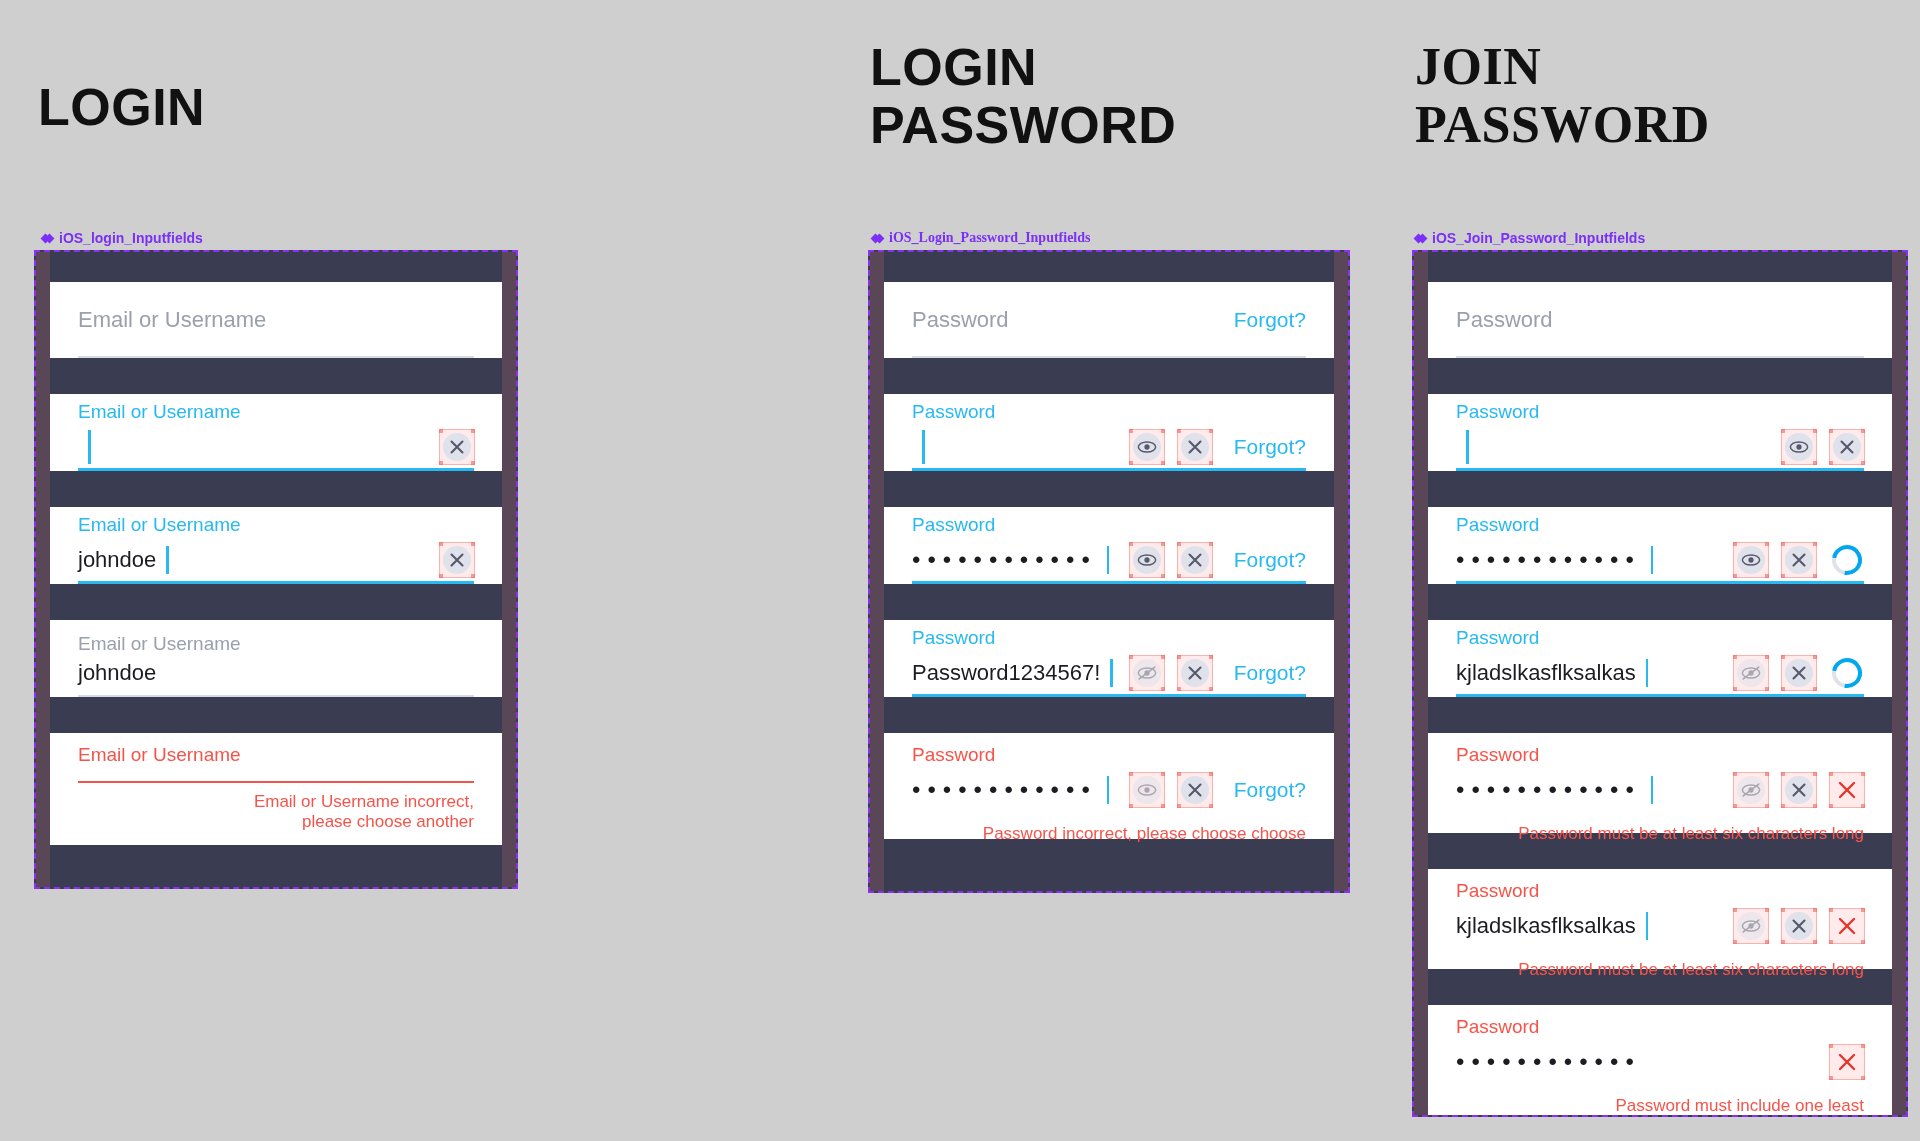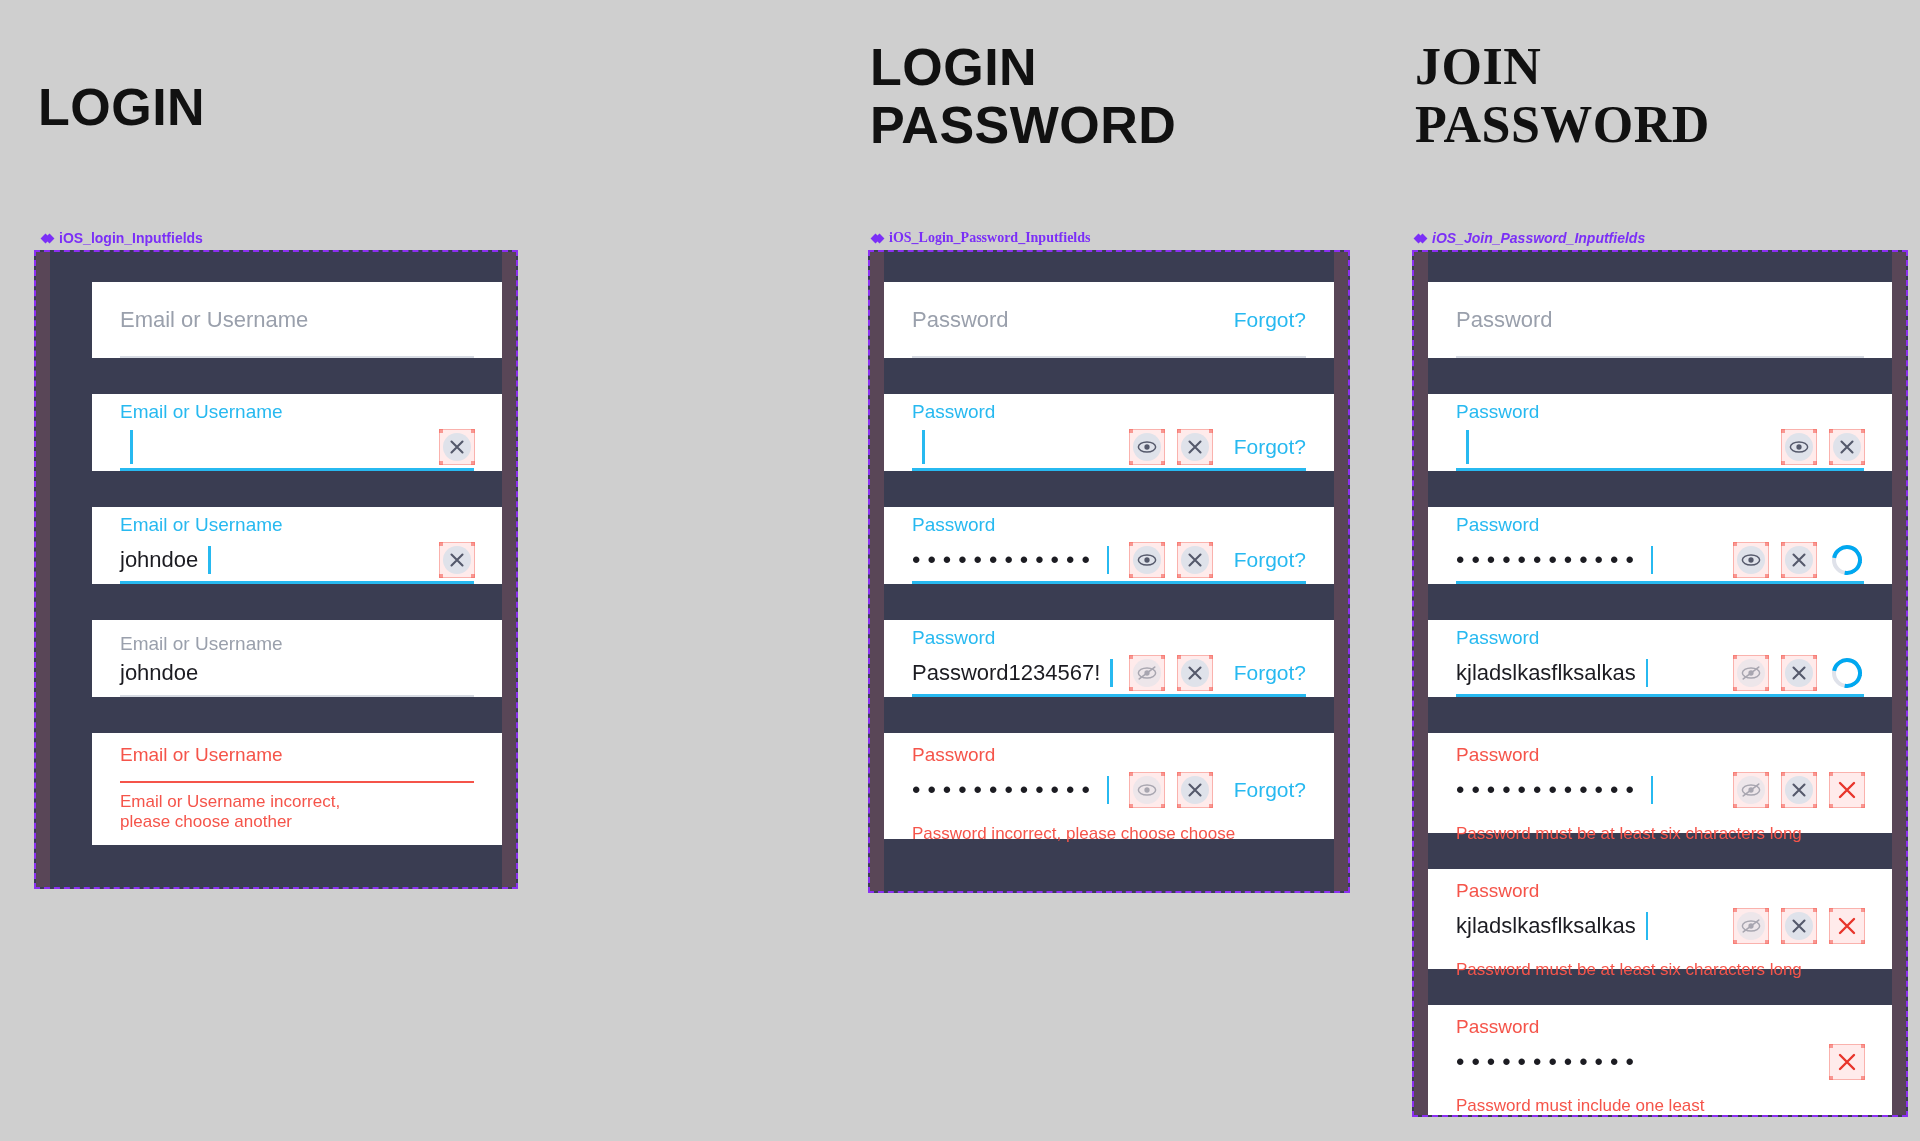--- a/index.html
+++ b/index.html
@@ -114,21 +114,21 @@
 
   .grow { flex: 1 1 auto; }
 
   .underline {
     position: absolute; left: 28px; right: 28px; bottom: 0;
     height: 2px; background: #d7dbe3;
   }
   .underline.active { background: #27b9f0; height: 3px; }
 
   .errmsg {
-    font-size: 17px; color: #f5544a; text-align: left;
+    font-size: 17px; color: #f5544a; text-align: right;
     line-height: 1.18; margin-top: 9px; width: 100%;
   }
 
   .forgot {
     font-size: 21px; color: #27b9f0; margin-left: 22px;
     white-space: nowrap; flex: 0 0 auto;
   }
 
   
   .icons { display: flex; align-items: center; gap: 14px; flex: 0 0 auto; }
@@ -199,26 +199,26 @@
 PASSWORD</div>
 
   <div class="frame-label" style="left:42px; top:230px;">
     <span class="diamond-ico"></span>
     <span>iOS_login_Inputfields</span>
   </div>
   <div class="frame-label" style="left:872px; top:230px;font-family:Liberation Serif, serif;">
     <span class="diamond-ico"></span>
     <span>iOS_Login_Password_Inputfields</span>
   </div>
-  <div class="frame-label" style="left:1415px; top:230px;font-style:italic;">
+  <div class="frame-label" style="left:1415px; top:230px;">
     <span class="diamond-ico"></span>
     <span>iOS_Join_Password_Inputfields</span>
   </div>
 
-  <div class="frame" id="frame-login" style="left:34px; top:250px; width:484px;padding-left:42px;">
+  <div class="frame" id="frame-login" style="left:34px; top:250px; width:484px;">
 
     <div class="spacer" style="height:30px"></div>
 
     <div class="field inset" style="height:76px">
       <div class="row-main">
         <span class="value placeholder">Email or Username</span>
       </div>
       <div class="underline"></div>
     </div>
 

